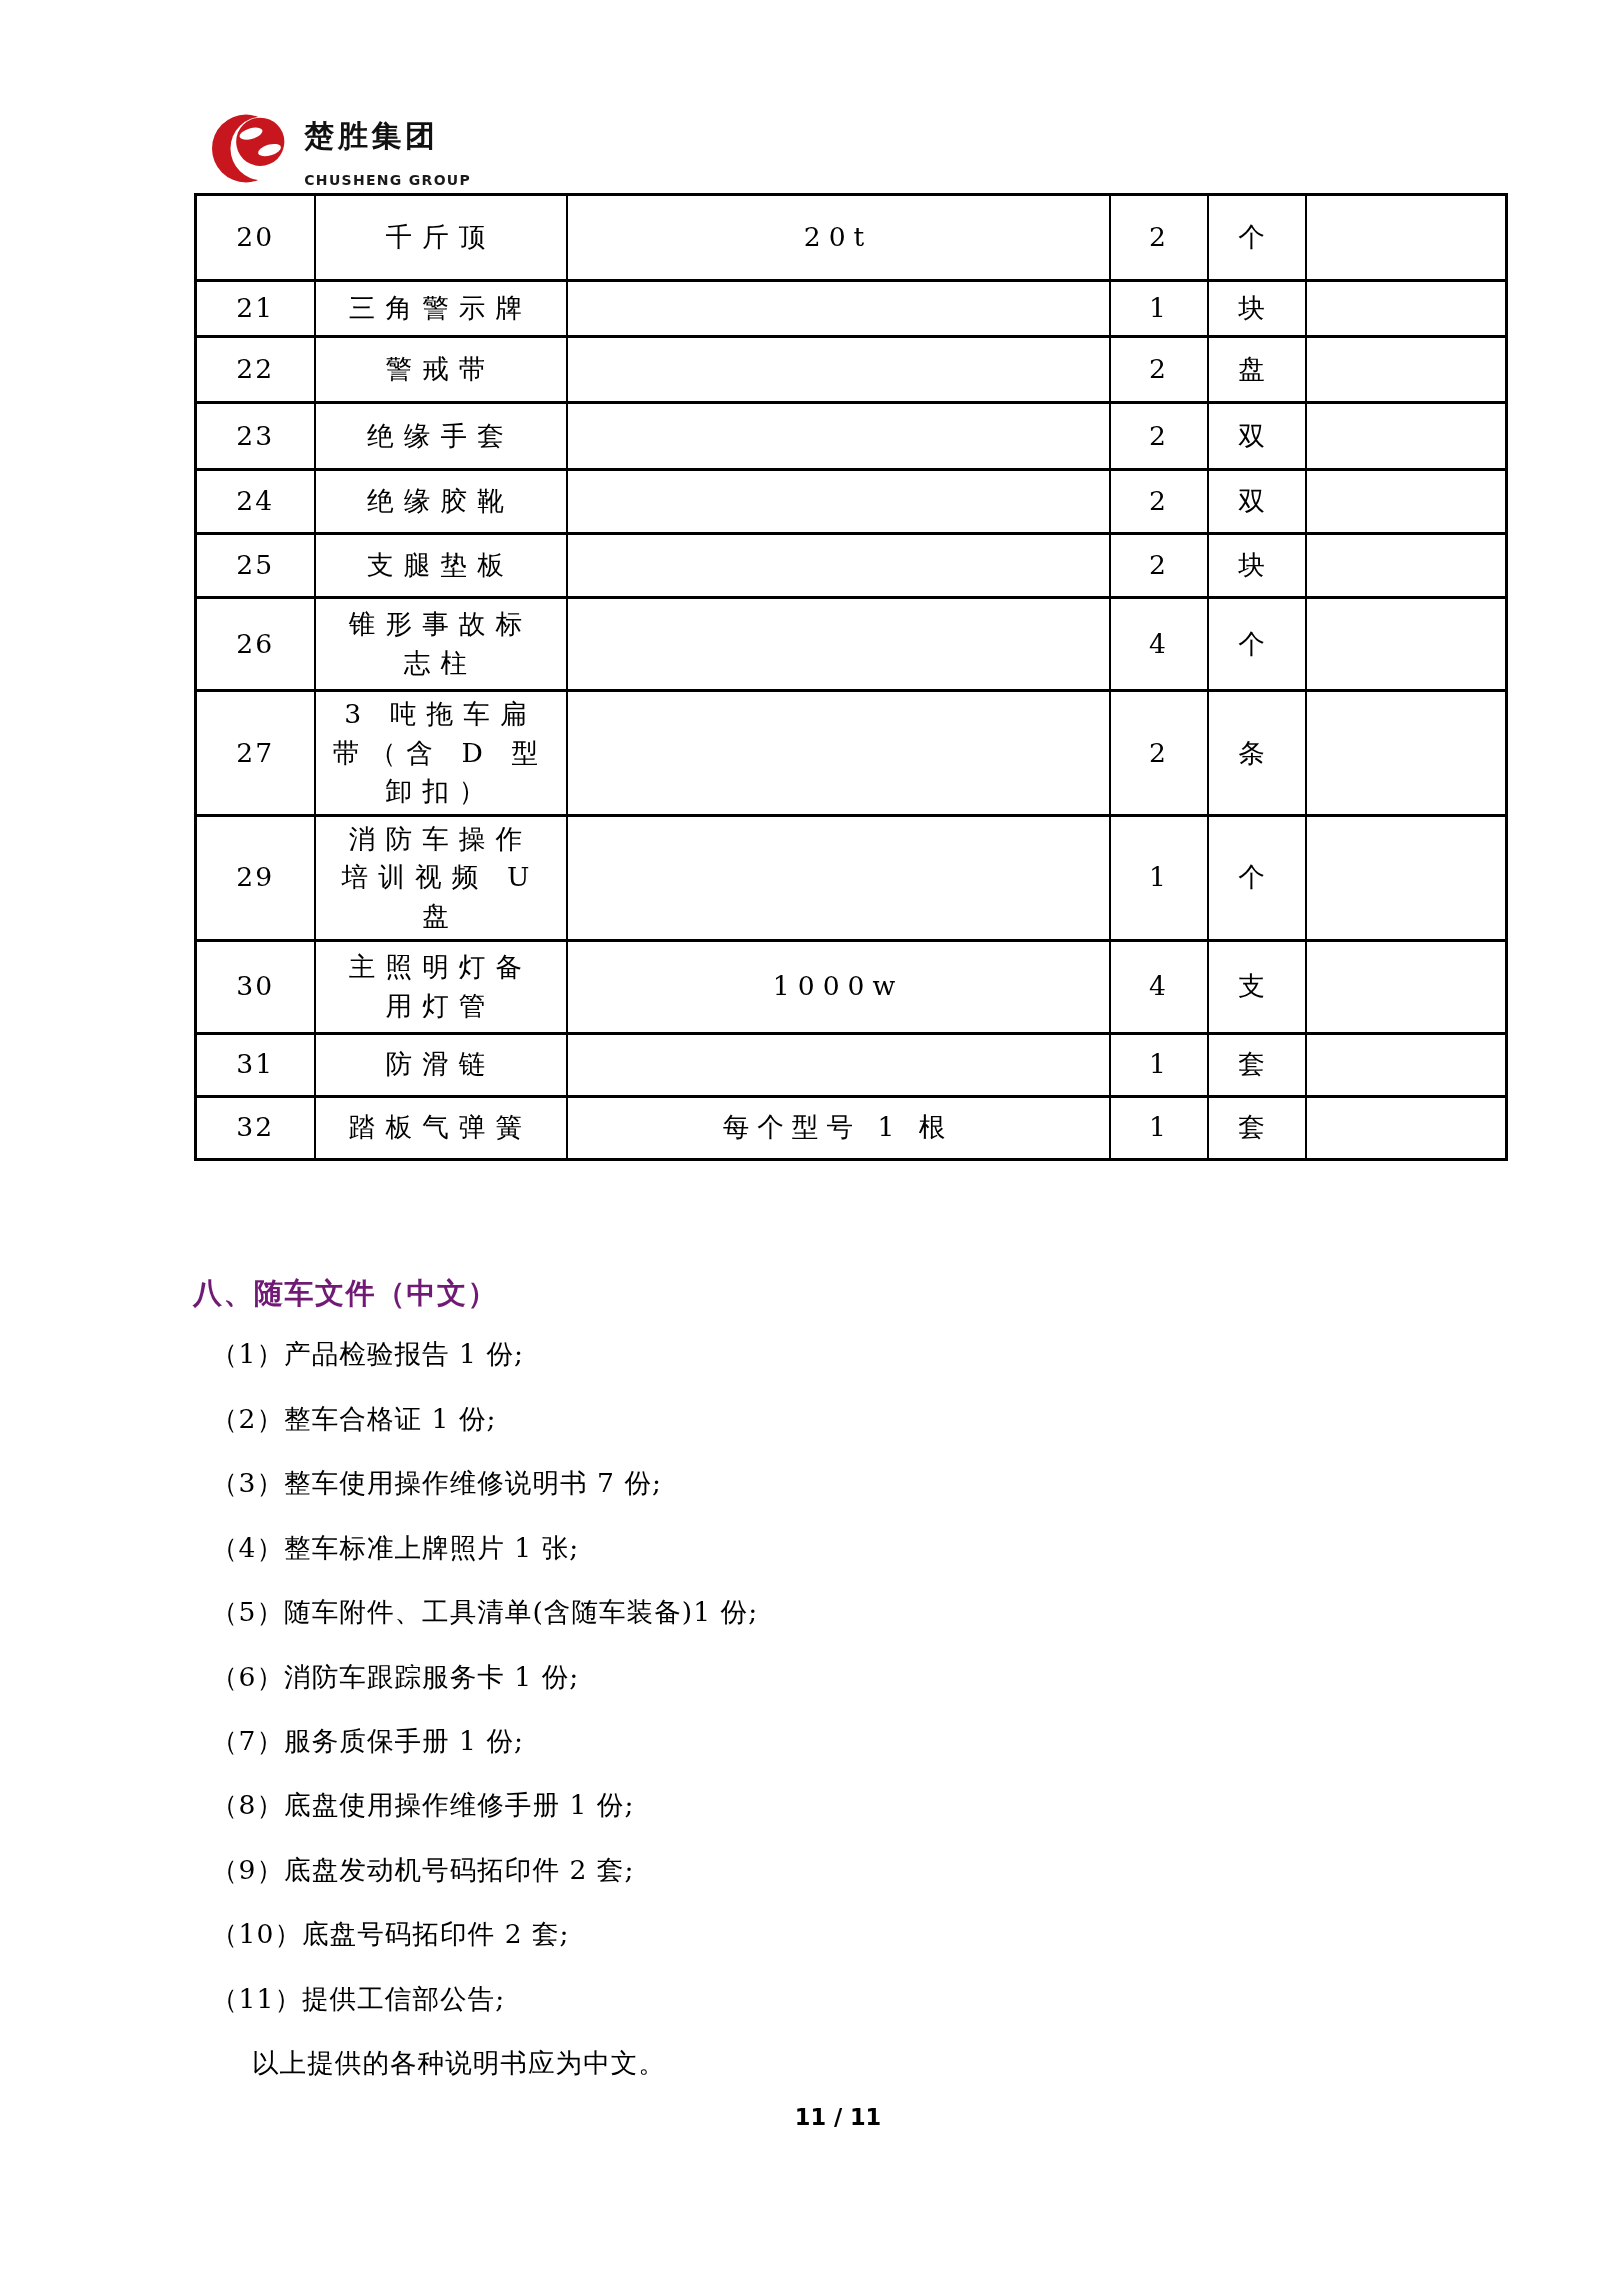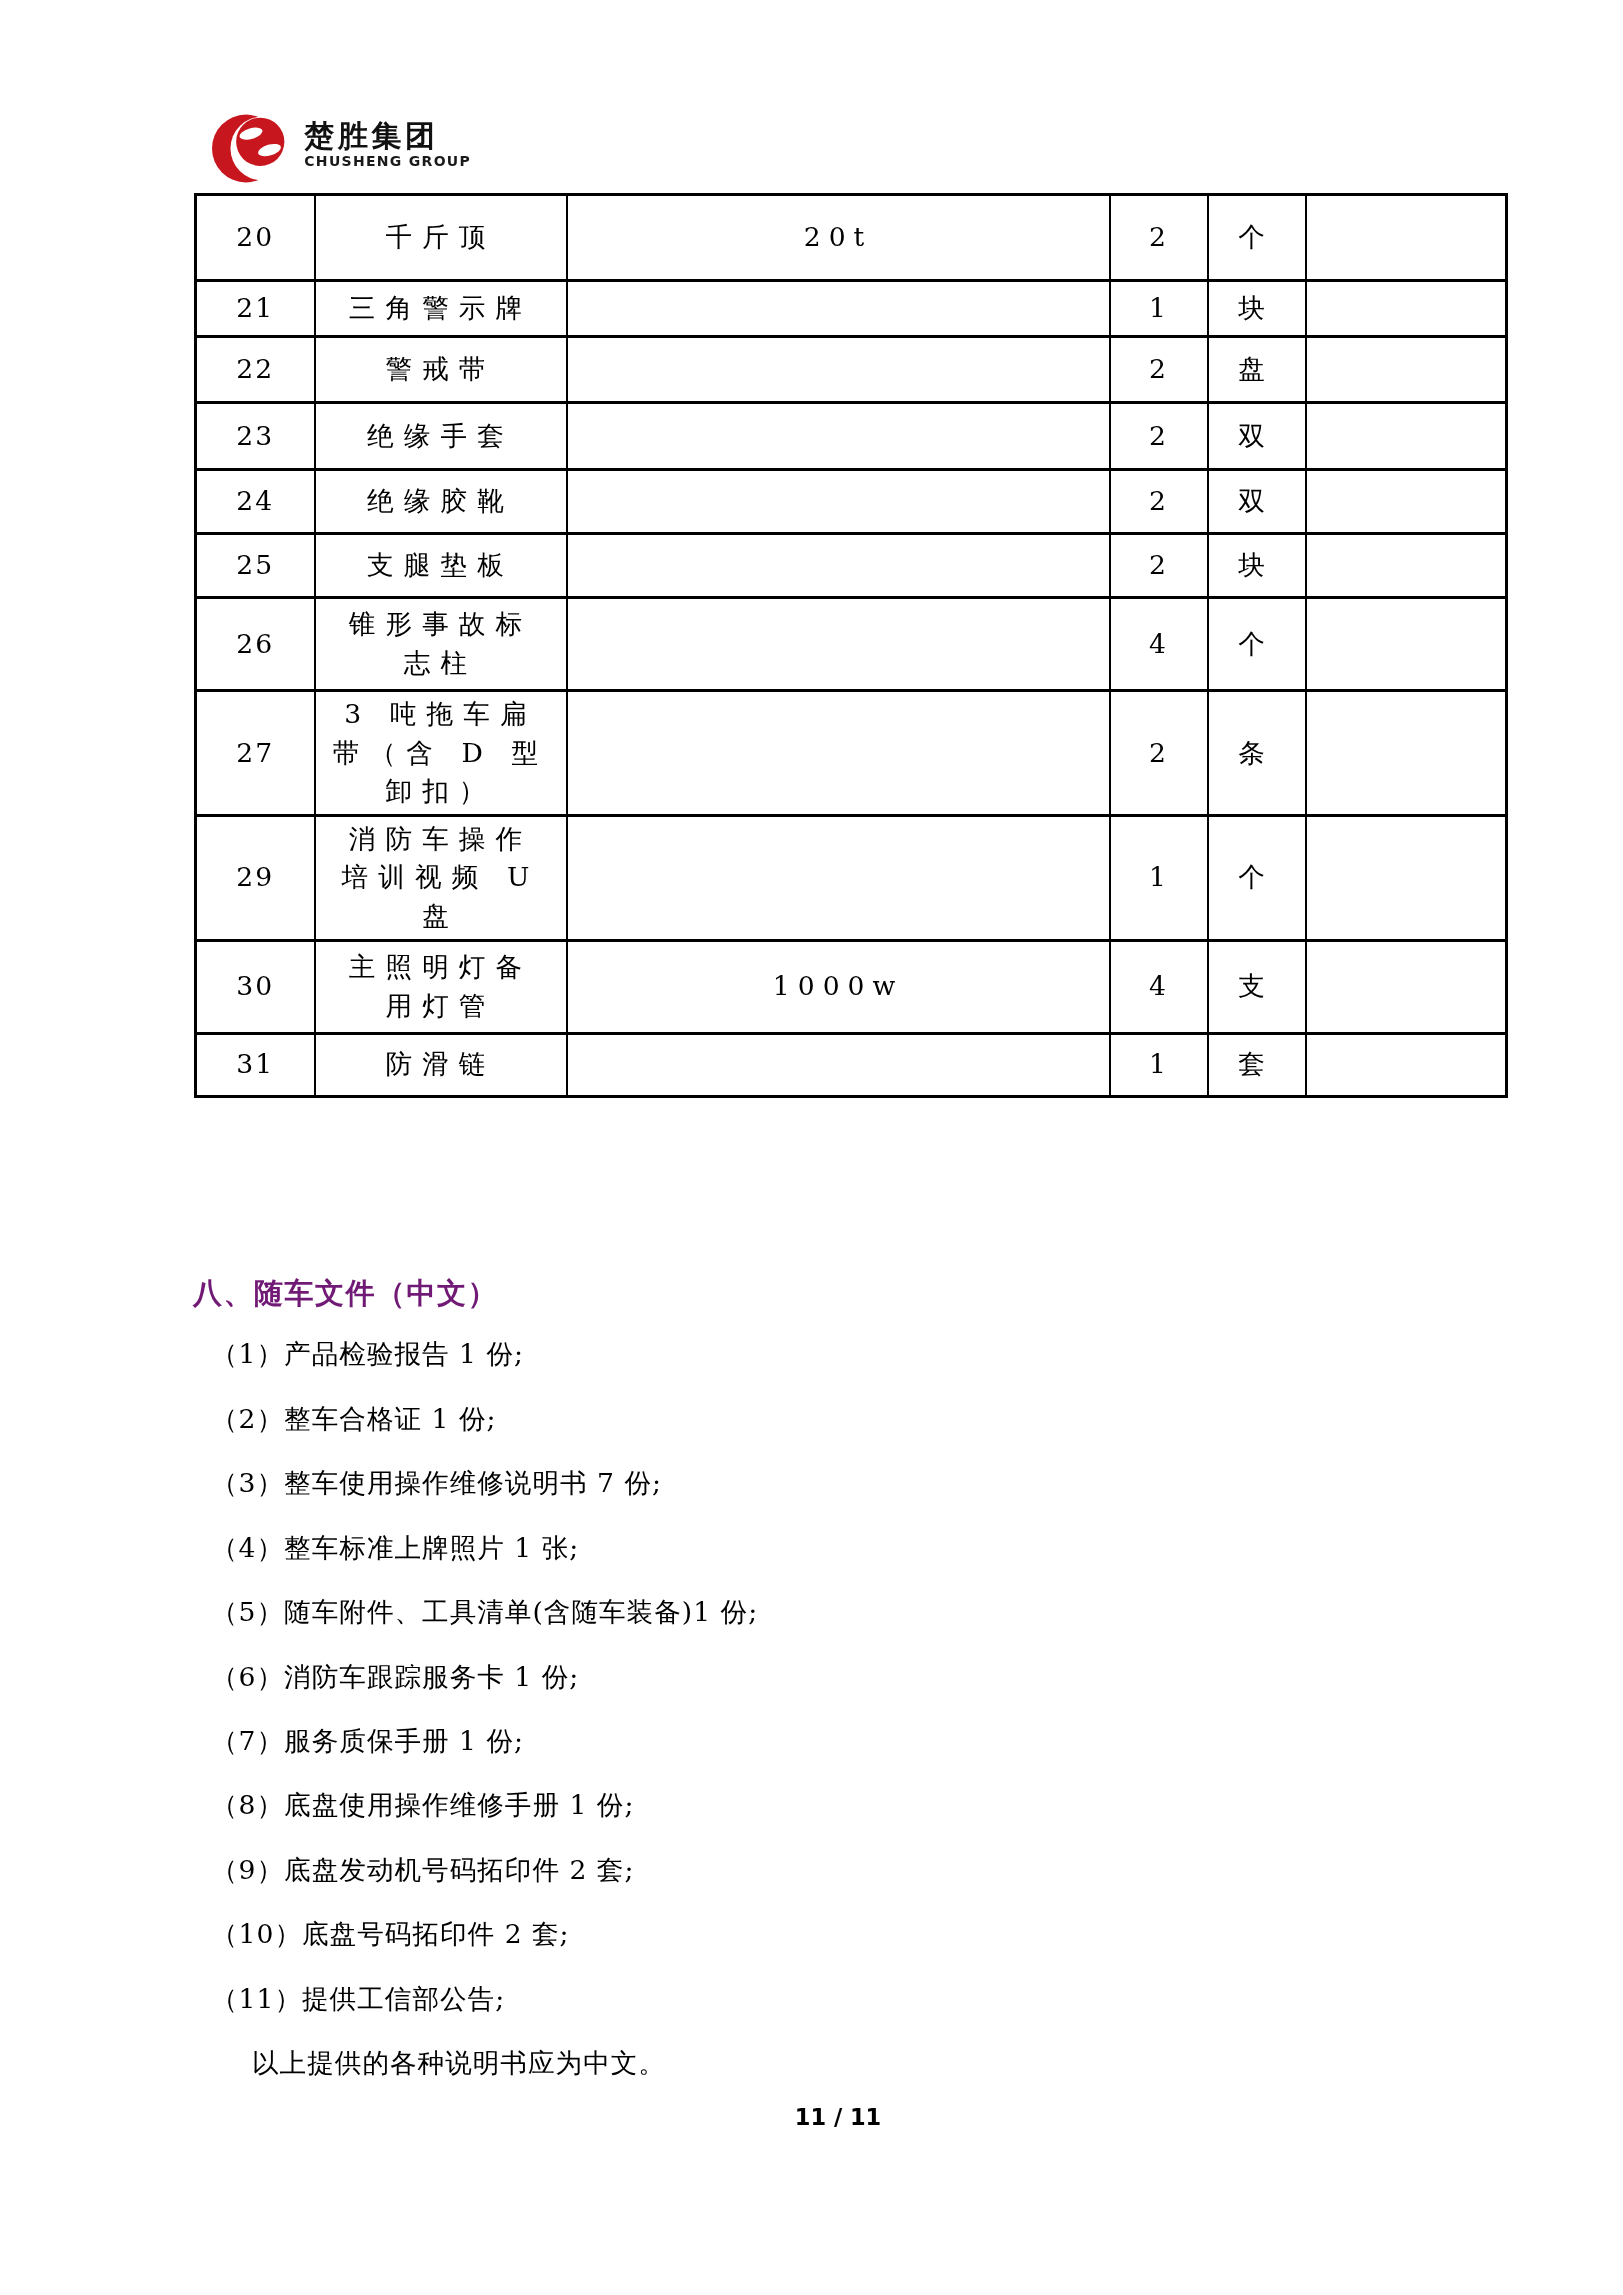--- a/index.html
+++ b/index.html
@@ -7,21 +7,21 @@
     width:1623px;height:2295px;background:#ffffff;position:relative;
     font-family:"DejaVu Serif","Liberation Serif",serif;color:#000;
   }
   .page{position:absolute;left:0;top:0;width:1623px;height:2295px;background:#fff;overflow:hidden;}
 
   
   .logo{position:absolute;left:212px;top:112px;display:flex;align-items:flex-start;}
   .logo-icon{width:77px;height:73px;display:block;}
   .logo-text{margin-left:15.3px;padding-top:8.2px;font-family:"DejaVu Sans","Liberation Sans",sans-serif;}
   .logo-cn{font-size:30px;font-weight:bold;letter-spacing:3.6px;line-height:1.05;color:#111;}
-  .logo-en{font-size:14px;font-weight:bold;letter-spacing:1.3px;margin-top:1px;color:#1a1a1a;text-align:center;}
+  .logo-en{font-size:14px;font-weight:bold;letter-spacing:1.3px;margin-top:20px;color:#1a1a1a;text-align:center;}
 
   
   table.equip{
     position:absolute;left:194px;top:193px;width:1312px;
     border-collapse:collapse;table-layout:fixed;
     border:3.6px solid #000;
   }
   table.equip td{
     border-left:2px solid #000;border-right:2px solid #000;
     border-top:3.1px solid #000;border-bottom:3.1px solid #000;
@@ -171,20 +171,28 @@
         <td></td>
       </tr>
       <tr style="height:63px">
         <td class="num">31</td>
         <td class="name">防滑链</td>
         <td class="spec"></td>
         <td class="num">1</td>
         <td class="name">套</td>
         <td></td>
       </tr>
+      <tr style="height:63px">
+        <td class="num">32</td>
+        <td class="name">踏板气弹簧</td>
+        <td class="spec">每个型号 1 根</td>
+        <td class="num">1</td>
+        <td class="name">套</td>
+        <td></td>
+      </tr>
     </tbody>
   </table>
 
   <div class="sec-heading">八、随车文件（中文）</div>
 
   <div class="doc-item" style="top:1338px">（1）产品检验报告 1 份;</div>
   <div class="doc-item" style="top:1403px">（2）整车合格证 1 份;</div>
   <div class="doc-item" style="top:1467px">（3）整车使用操作维修说明书 7 份;</div>
   <div class="doc-item" style="top:1532px">（4）整车标准上牌照片 1 张;</div>
   <div class="doc-item" style="top:1596px">（5）随车附件、工具清单(含随车装备)1 份;</div>

